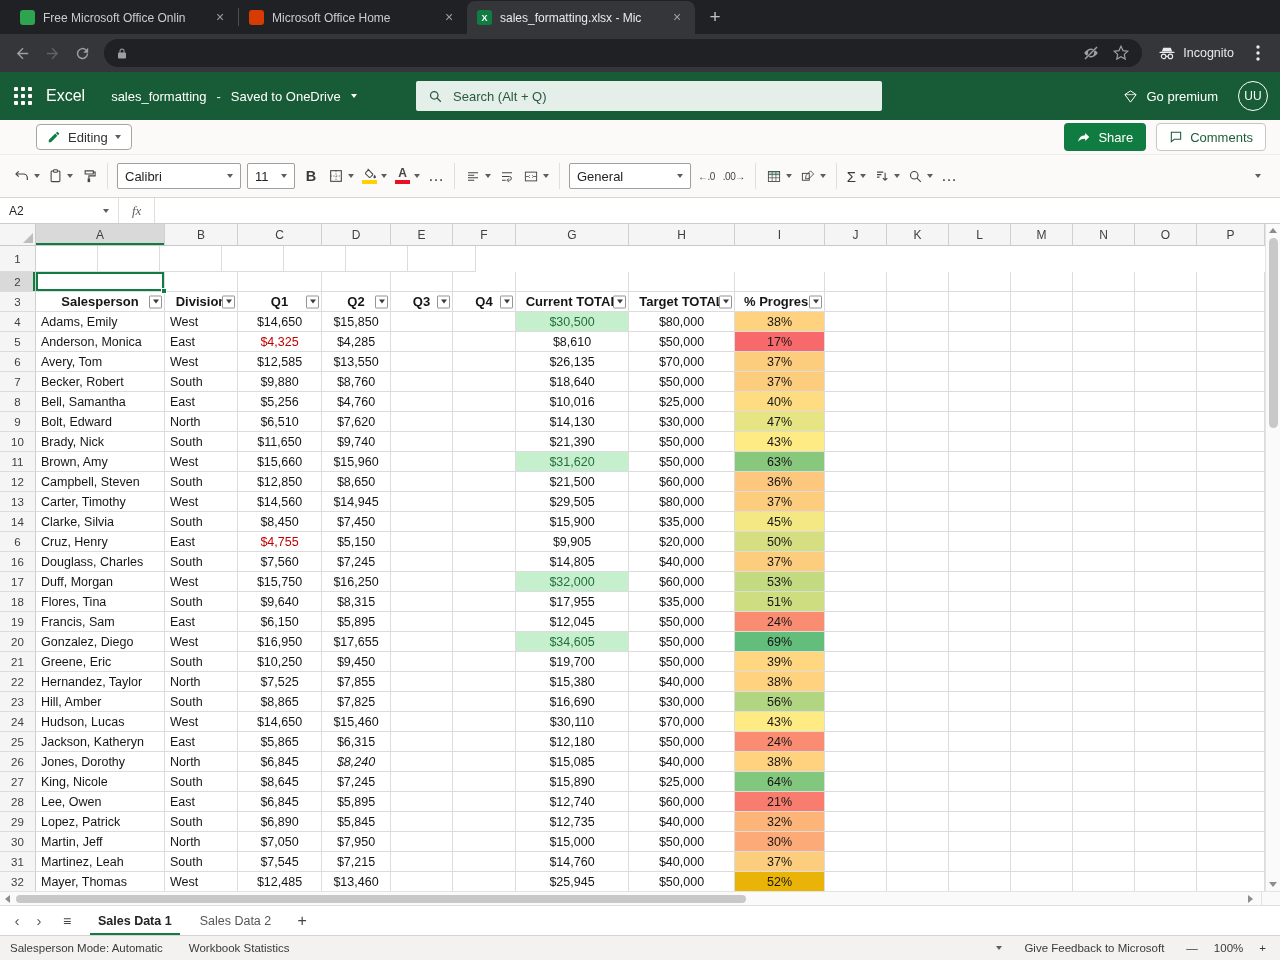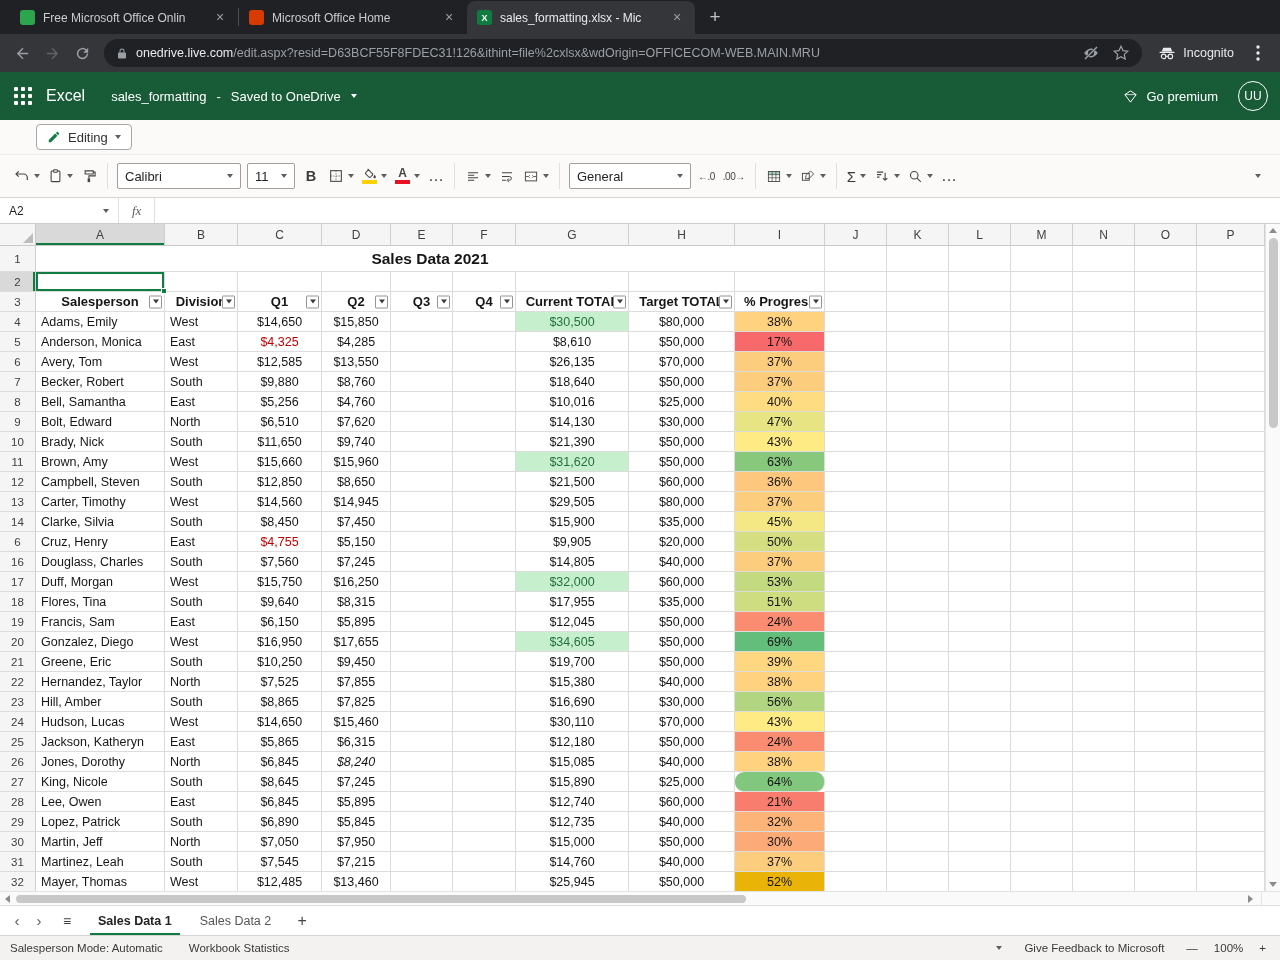--- a/index.html
+++ b/index.html
@@ -188,21 +188,20 @@
       <svg width="17" height="17" viewBox="0 0 24 24">
           <path d="M17.65 6.35A8 8 0 1 0 20 12h-2a6 6 0 1 1-1.76-4.24L13 11h7V4z" fill="#9aa0a6"></path>
         </svg>
     </span>
     <div class="omnibox">
       <span style="display:flex">
         <svg width="12" height="13" viewBox="0 0 24 24">
             <path d="M12 2a5 5 0 0 0-5 5v3H6a2 2 0 0 0-2 2v8a2 2 0 0 0 2 2h12a2 2 0 0 0 2-2v-8a2 2 0 0 0-2-2h-1V7a5 5 0 0 0-5-5zm-3 8V7a3 3 0 0 1 6 0v3z" fill="#9aa0a6"></path>
           </svg>
       </span>
-      <span class="omni-url"><span class="domain">onedrive.live.com</span><span>/edit.aspx?resid=D63BCF55F8FDEC31!126&amp;ithint=file%2cxlsx&amp;wdOrigin=OFFICECOM-WEB.MAIN.MRU</span></span>
       <span class="omni-right">
         <span style="display:flex">
           <svg width="18" height="18" viewBox="0 0 24 24">
               <path d="M12 6c-5 0-9 6-9 6s4 6 9 6 9-6 9-6-4-6-9-6zm0 10a4 4 0 1 1 0-8 4 4 0 0 1 0 8z" fill="#9aa0a6"></path>
               <line x1="4" y1="20" x2="20" y2="4" stroke="#35363a" stroke-width="3.2"></line>
               <line x1="4" y1="20" x2="20" y2="4" stroke="#9aa0a6" stroke-width="1.6"></line>
             </svg>
         </span>
         <span style="display:flex">
           <svg width="18" height="18" viewBox="0 0 24 24">
@@ -244,39 +243,60 @@
           <i></i>
         </span>
     </span>
     <span class="xl-logo">Excel</span>
     <span class="file-info">
       <span>sales_formatting</span>
       <span>-</span>
       <span>Saved to OneDrive</span>
       <i class="dcaret w"></i>
     </span>
+    <div class="search-pill">
+      <svg width="15" height="15" viewBox="0 0 24 24">
+          <circle cx="10" cy="10" r="6" fill="none" stroke="#2e5843" stroke-width="2"></circle>
+          <path d="M14.5 14.5l6 6" stroke="#2e5843" stroke-width="2"></path>
+        </svg>
+      <span>Search (Alt + Q)</span>
+    </div>
     <div class="head-right">
       <span class="premium">
         <svg width="15" height="15" viewBox="0 0 24 24">
             <path d="M12 3L3 9l9 12L21 9z" fill="none" stroke="#fff" stroke-width="1.6"></path>
             <path d="M3 9h18" stroke="#fff" stroke-width="1.2"></path>
           </svg>
         <span>Go premium</span>
       </span>
       <span class="avatar">UU</span>
     </div>
   </div>
 
   <div class="rtabs">
     <div class="editing-btn">
       <svg width="14" height="14" viewBox="0 0 24 24">
           <path d="M3 17.2V21h3.8L17.8 9.9l-3.7-3.7zM20.7 7a1 1 0 0 0 0-1.4l-2.3-2.3a1 1 0 0 0-1.4 0l-1.8 1.8 3.7 3.7z" fill="#107c41"></path>
         </svg>
       <span>Editing</span>
       <i class="dcaret"></i>
+    </div>
+    <div class="rtabs-right">
+      <div class="share-btn">
+        <svg width="14" height="14" viewBox="0 0 24 24">
+            <path d="M14 9V5l7 7-7 7v-4C8 15 4.5 17 2 20c1-7 5.5-10.5 12-11z" fill="#fff"></path>
+          </svg>
+        <span>Share</span>
+      </div>
+      <div class="comments-btn">
+        <svg width="14" height="14" viewBox="0 0 24 24">
+            <path d="M4 4h16v12H9l-5 4z" fill="none" stroke="#1e5c39" stroke-width="1.8"></path>
+          </svg>
+        <span>Comments</span>
+      </div>
     </div>
   </div>
 
   <div class="tbar">
     <span class="tbtn">
       <svg width="16" height="16" viewBox="0 0 24 24">
           <path d="M7 5L3 9l4 4" fill="none" stroke="#444" stroke-width="1.8"></path>
           <path d="M3 9h11a6 6 0 0 1 6 6v3" fill="none" stroke="#444" stroke-width="1.8"></path>
         </svg>
       <i class="dcaret"></i>
@@ -427,21 +447,20 @@
             <div class="gcol" style="width:62px">J</div>
             <div class="gcol" style="width:62px">K</div>
             <div class="gcol" style="width:62px">L</div>
             <div class="gcol" style="width:62px">M</div>
             <div class="gcol" style="width:62px">N</div>
             <div class="gcol" style="width:62px">O</div>
             <div class="gcol" style="width:68px">P</div>
           </div>
           <div class="grow" style="height:26px">
             <div class="gnum">1</div>
-            <div class="gcell title" style="width:789px;">Sales Data 2021</div>
             <div class="gcell" style="width:62px;"></div>
             <div class="gcell" style="width:62px;"></div>
             <div class="gcell" style="width:62px;"></div>
             <div class="gcell" style="width:62px;"></div>
             <div class="gcell" style="width:62px;"></div>
             <div class="gcell" style="width:62px;"></div>
             <div class="gcell" style="width:68px;"></div>
           </div>
           <div class="grow">
             <div class="gnum sel">2</div>
@@ -951,21 +970,21 @@
           <div class="grow">
             <div class="gnum">27</div>
             <div class="gcell left" style="width:129px;">King, Nicole</div>
             <div class="gcell left" style="width:73px;">South</div>
             <div class="gcell" style="width:84px;">$8,645</div>
             <div class="gcell" style="width:69px;">$7,245</div>
             <div class="gcell" style="width:62px;"></div>
             <div class="gcell" style="width:63px;"></div>
             <div class="gcell" style="width:113px;">$15,890</div>
             <div class="gcell" style="width:106px;">$25,000</div>
-            <div class="gcell" style="width:90px;background:rgb(129,199,125);border-radius:9px;">64%</div>
+            <div class="gcell" style="width:90px;background:rgb(129,199,125);">64%</div>
             <div class="gcell" style="width:62px;"></div>
             <div class="gcell" style="width:62px;"></div>
             <div class="gcell" style="width:62px;"></div>
             <div class="gcell" style="width:62px;"></div>
             <div class="gcell" style="width:62px;"></div>
             <div class="gcell" style="width:62px;"></div>
             <div class="gcell" style="width:68px;"></div>
           </div>
           <div class="grow">
             <div class="gnum">28</div>

